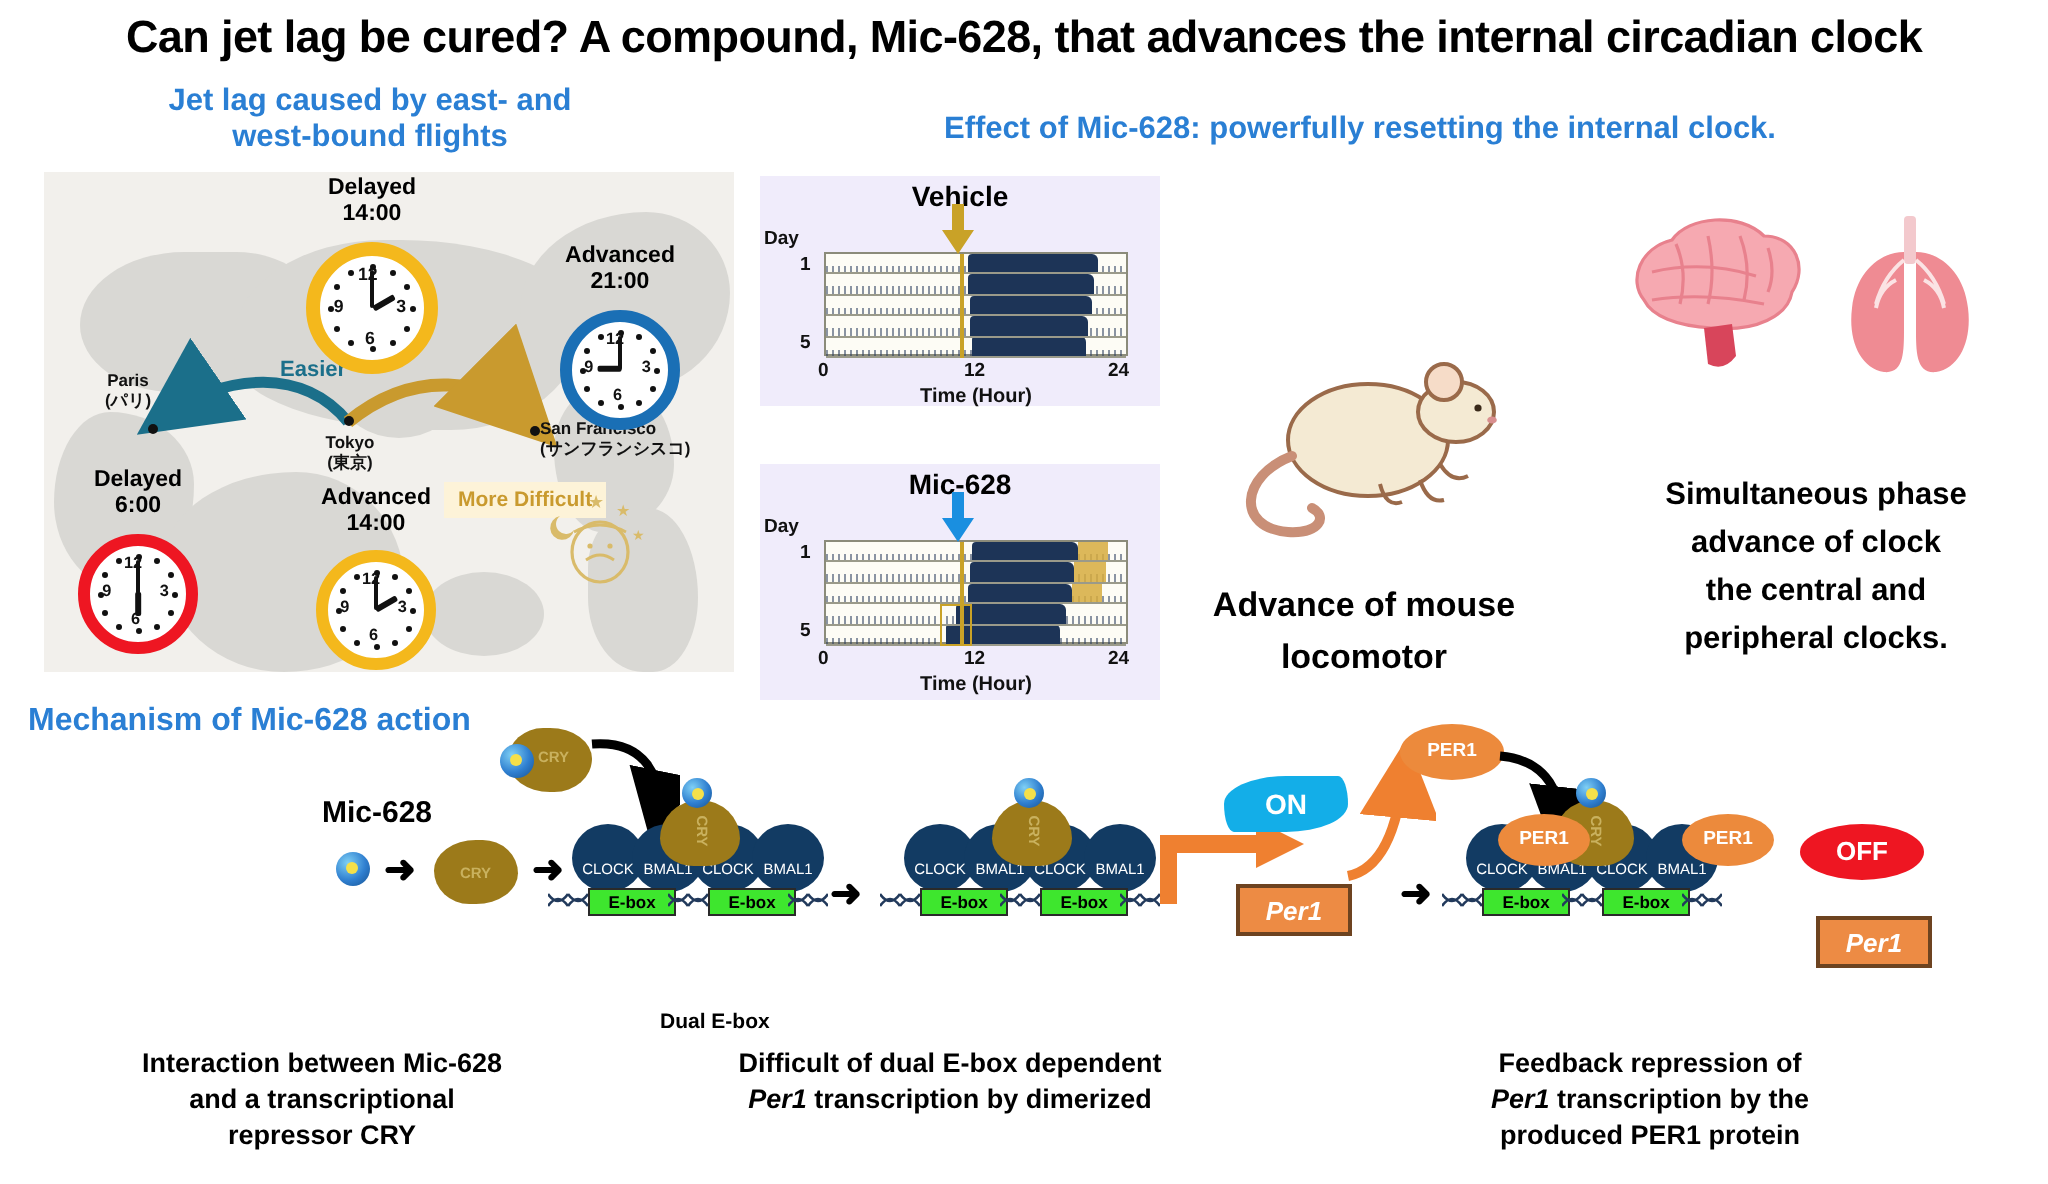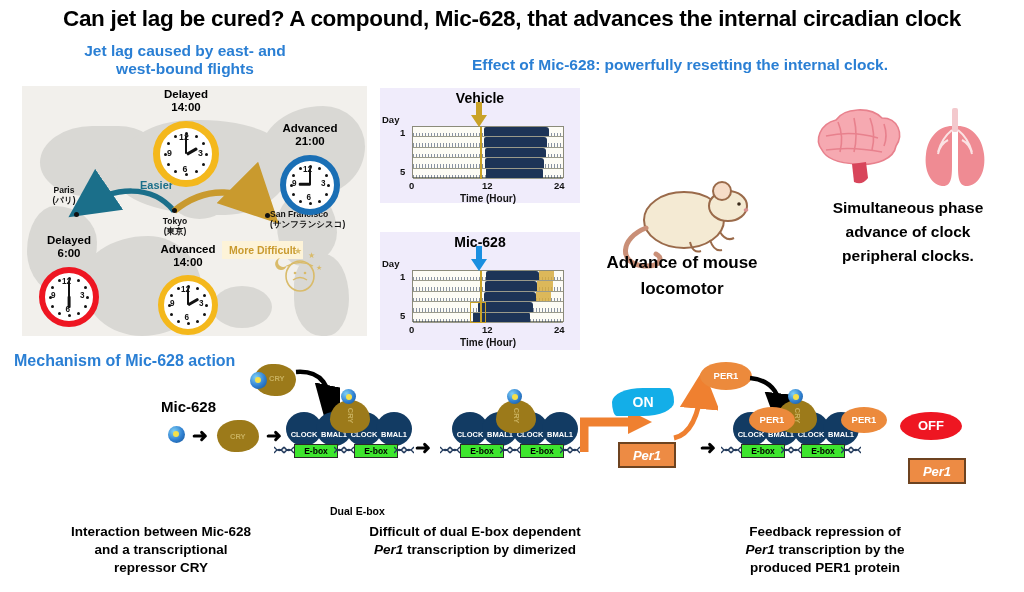--- a/index.html
+++ b/index.html
@@ -60,33 +60,33 @@
     padding:3px 7px; font-size:10.5px;
   }
   .acto-title { position:absolute; width:100%; text-align:center; font-size:14px; font-weight:bold; color:#000; }
   .acto-plot { position:absolute; background:#fdfcf5; border:1px solid #8b8b7a; }
   .acto-row { position:absolute; left:0; right:0; border-bottom:1px solid #9a9a8a; overflow:hidden; }
   .acto-axislbl { position:absolute; font-size:9.5px; font-weight:bold; color:#111; }
   .acto-xlabel { position:absolute; font-size:10px; font-weight:bold; color:#111; text-align:center; }
   .vline { position:absolute; width:2px; background:#c9a227; }
 
   
-  .blockcap { position:absolute; text-align:center; font-weight:bold; color:#000; line-height:1.55; }
+  .blockcap { position:absolute; text-align:center; font-weight:bold; color:#000; line-height:1.55;margin-top:40px; }
   #mouse-caption { left:582px; top:250px; width:200px; font-size:17px; }
   #organ-caption { left:800px; top:196px; width:216px; font-size:15.5px; }
   .redhl { color:#e8121d; font-size:20px; }
 
   
   #mech-title { left:14px; top:352px; font-size:16px; font-weight:bold; color:#2a7fd4; }
   .mech-cap { position:absolute; text-align:center; font-weight:bold; font-size:13.5px; line-height:1.35; color:#000; }
   .ital { font-style:italic; }
 
   .cplx { position:absolute; }
   .lobe { position:absolute; width:36px; height:34px; border-radius:50%; background:#123b63; }
-  .lobe-txt { position:absolute; font-size:7.5px; font-weight:bold; color:#fff; text-align:center; width:38px; }
+  .lobe-txt { position:absolute; font-size:7.5px; font-weight:normal; color:#fff; text-align:center; width:38px; }
   .ebox { position:absolute; background:#3ee62e; border:1px solid #2a2a2a; color:#000;
           font-size:8.5px; font-weight:bold; text-align:center; padding:1px 0; width:44px; }
   .dna { position:absolute; height:10px; width:20px; }
   .cry-blob { position:absolute; width:40px; height:33px; background:#9c7a1a; }
   .cry-txt { position:absolute; font-size:7.5px; font-weight:bold; color:#c9b15e; }
   .mic-dot { position:absolute; width:15px; height:15px; border-radius:50%;
              background:radial-gradient(circle at 35% 32%, #7fd0f5 0%, #2f7fd0 55%, #16518f 100%); }
   .mic-dot::after { content:""; position:absolute; left:4.5px; top:4.5px; width:6px; height:6px;
              background:#f5e04a; border-radius:50%; }
   .per1-oval { position:absolute; background:#ec8a3c; border-radius:50%;
@@ -376,20 +376,21 @@
     <rect x="40" y="2" width="6" height="24" rx="2" fill="#f3c9cd"></rect>
     <path d="M40,20 C28,20 16,30 14,48 C12,64 18,78 30,80 C40,81 40,70 40,58 Z" fill="#ef8b93"></path>
     <path d="M46,20 C58,20 70,30 72,48 C74,64 68,78 56,80 C46,81 46,70 46,58 Z" fill="#ef8b93"></path>
     <path d="M40,24 q-10,8 -14,22 M36,34 q-8,4 -10,14 M46,24 q10,8 14,22 M50,34 q8,4 10,14" fill="none" stroke="#fbe3e4" stroke-width="2"></path>
   </g>
 </svg>
 
 <div class="blockcap" id="organ-caption">
   <div>Simultaneous phase</div>
   <div>advance of clock</div>
+  <div>the central and</div>
   <div>peripheral clocks.</div>
 </div>
 
 <div class="abs" id="mech-title">Mechanism of  Mic-628 action</div>
 <div class="abs" id="mech-layer" style="left:0;top:350px;width:1024px;height:190px;">
     <div class="abs" style="left:161px;top:48px;font-size:15px;font-weight:bold;color:#000;">Mic-628</div>
     <div class="mic-dot" style="left:168px;top:76px;width:17px;height:17px;"></div>
     <div class="arrow-blk" style="left:192px;top:76px;">➜</div>
     <div class="cry-blob" style="left:217px;top:70px;width:42px;height:32px;
             border-radius:50% 42% 50% 42%/48% 52% 48% 52%;"></div>

